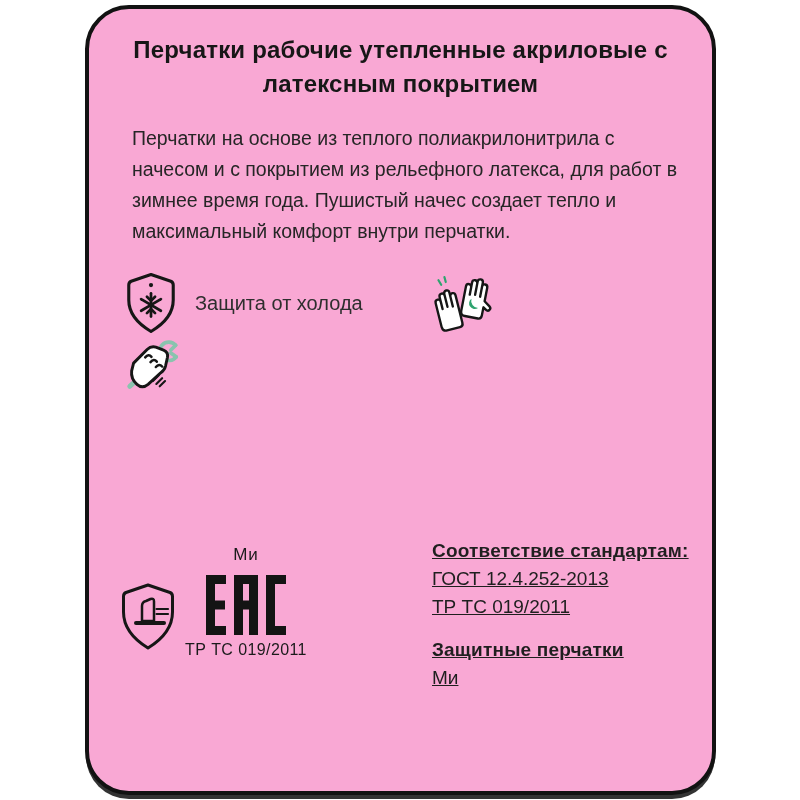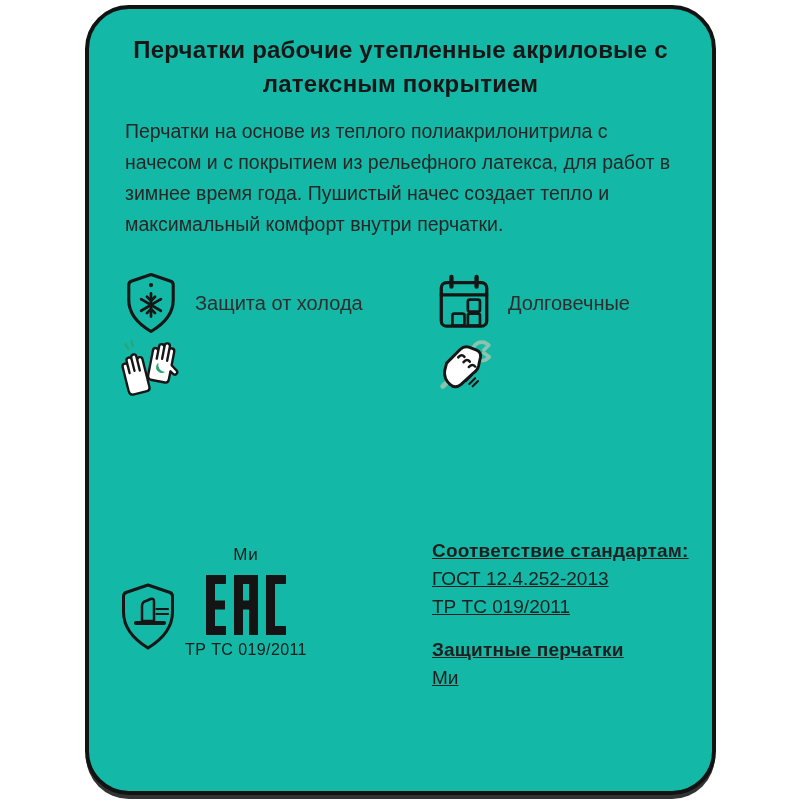--- a/index.html
+++ b/index.html
@@ -5,33 +5,33 @@
   html, body { margin:0; padding:0; }
   body {
     width:800px; height:800px; position:relative;
     background:#ffffff;
     font-family:"Liberation Sans", sans-serif;
     color:#1b1b1b;
     overflow:hidden;
   }
   .card {
     position:absolute; left:85px; top:5px; width:631px; height:790px;
-    box-sizing:border-box; background:#14b8a6;
+    box-sizing:border-box; background:#f9a8d4;
     border:4px solid #121212; border-radius:44px;
     box-shadow:0 5px 0 -1px rgba(15,15,15,0.85);
   }
   .title {
     position:absolute; top:24px; left:20px; right:20px;
     margin:0; text-align:center;
     font-size:24px; font-weight:800; line-height:34px;
     letter-spacing:0.2px; color:#171717;
   }
   .desc {
     position:absolute; top:107px; left:36px; width:556px;
-    margin:0; font-size:19.5px; line-height:31px; color:#262626;
+    margin:7px; font-size:19.5px; line-height:31px; color:#262626;
   }
   .features {
     position:absolute; left:31px; top:262px;
     display:grid; grid-template-columns:313px auto; 
   }
   .feature { display:flex; align-items:center; height:64px; }
   .ficon { width:62px; height:64px; flex:0 0 auto;
            display:flex; align-items:center; justify-content:center; }
   .flabel { margin-left:13px; font-size:20px; color:#2e2e2e; white-space:nowrap; }
 
@@ -73,36 +73,20 @@
             <path d="M19.8 29 L40.2 41"></path>
             <path d="M40.2 29 L19.8 41"></path>
             <path d="M25.8 26.5 L30 30.8 L34.2 26.5"></path>
             <path d="M25.8 43.5 L30 39.2 L34.2 43.5"></path>
           </g>
         </svg>
       </span>
       <span class="flabel">Защита от холода</span>
     </div>
 
-    <div class="feature">
-      <span class="ficon">
-        <svg width="58" height="62" viewBox="0 0 60 64" fill="none">
-          <g class="ink" stroke-linecap="round">
-            <path d="M17 5 V15" stroke-width="4.5"></path>
-            <path d="M43 5 V15" stroke-width="4.5"></path>
-            <rect x="6.5" y="11" width="47" height="45" rx="5.5" stroke-width="3.4"></rect>
-            <path d="M6.5 23.5 H53.5" stroke-width="3.4"></path>
-            <rect x="34" y="28.5" width="12.5" height="12.5" rx="2" stroke-width="2.8"></rect>
-            <rect x="18" y="43" width="12.5" height="12.5" rx="2" stroke-width="2.8"></rect>
-            <rect x="34" y="43" width="12.5" height="12.5" rx="2" stroke-width="2.8"></rect>
-          </g>
-        </svg>
-      </span>
-      <span class="flabel">Долговечные</span>
-    </div>
 
     <div class="feature">
       <span class="ficon">
         <svg width="62" height="62" viewBox="0 0 68 64" fill="none">
           <g class="accent-stroke" stroke-width="2.4" stroke-linecap="round">
             <path d="M6 7 L9 12"></path>
             <path d="M12.5 3.5 L14 9"></path>
           </g>
           <g transform="translate(2,14) rotate(-14 15 25)">
             <path d="M3 28 L3 15 Q3 11.8 5.9 11.8 Q8.8 11.8 8.8 15 L8.8 23 L8.8 9.5 Q8.8 6.3 11.7 6.3 Q14.6 6.3 14.6 9.5 L14.6 22 L14.6 7.5 Q14.6 4.3 17.5 4.3 Q20.4 4.3 20.4 7.5 L20.4 23 L20.4 12 Q20.4 8.8 23.3 8.8 Q26.2 8.8 26.2 12 L26.2 30 L26.2 43 Q26.2 47 22.5 47 L8 47 Q3 47 3 42 Z" fill="#ffffff" class="ink" stroke-width="2.6" stroke-linejoin="round" stroke-linecap="round"></path>

